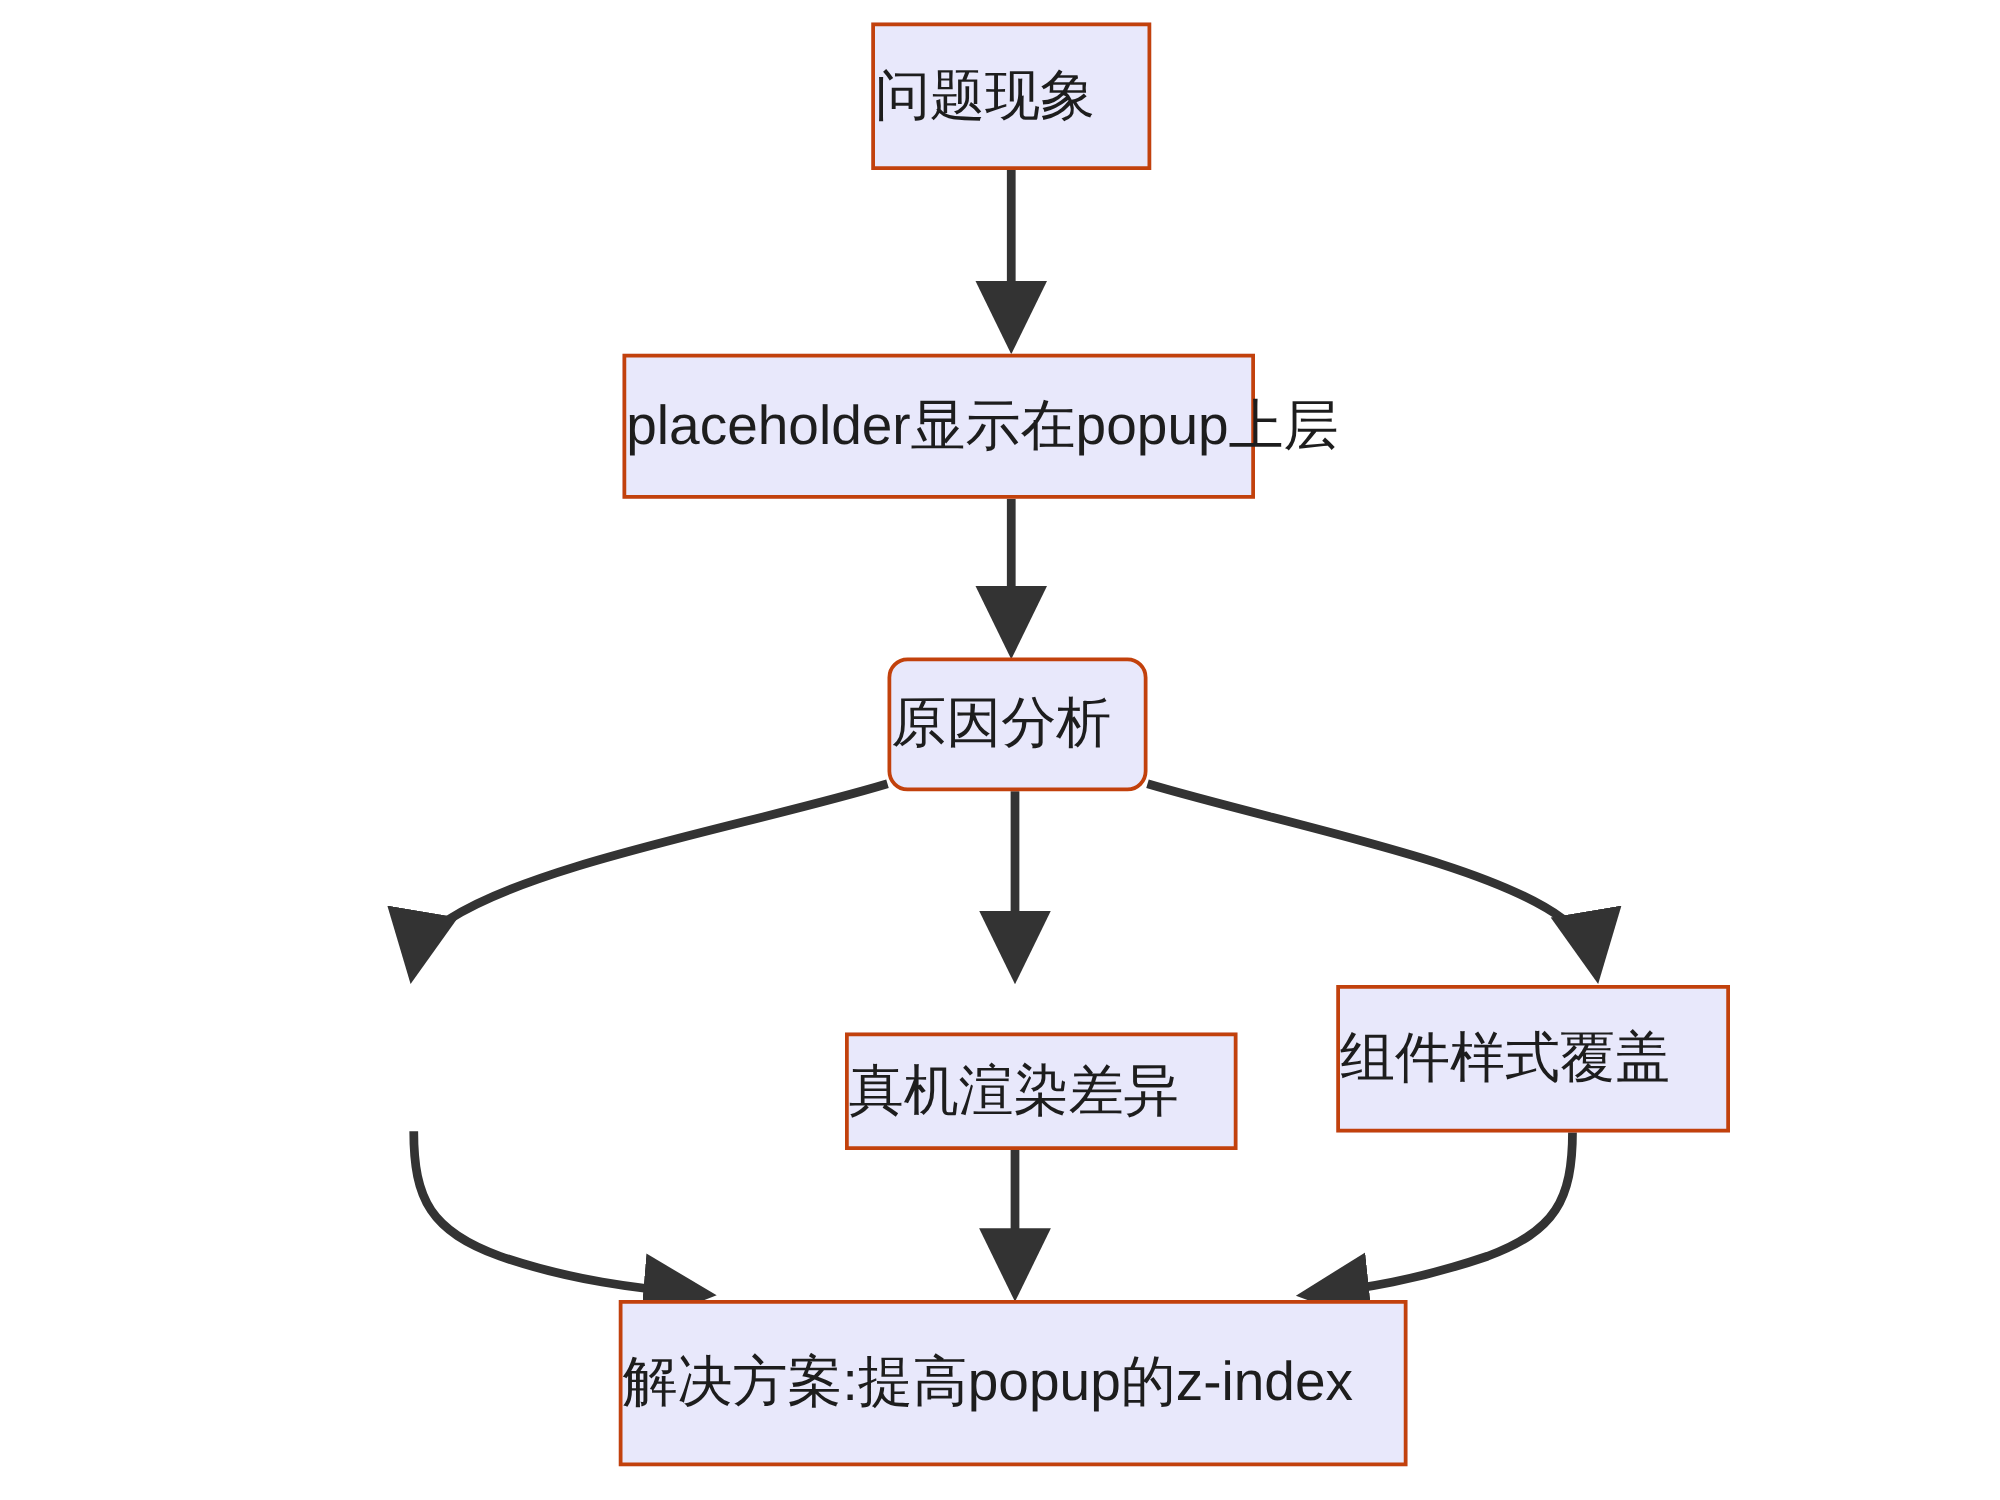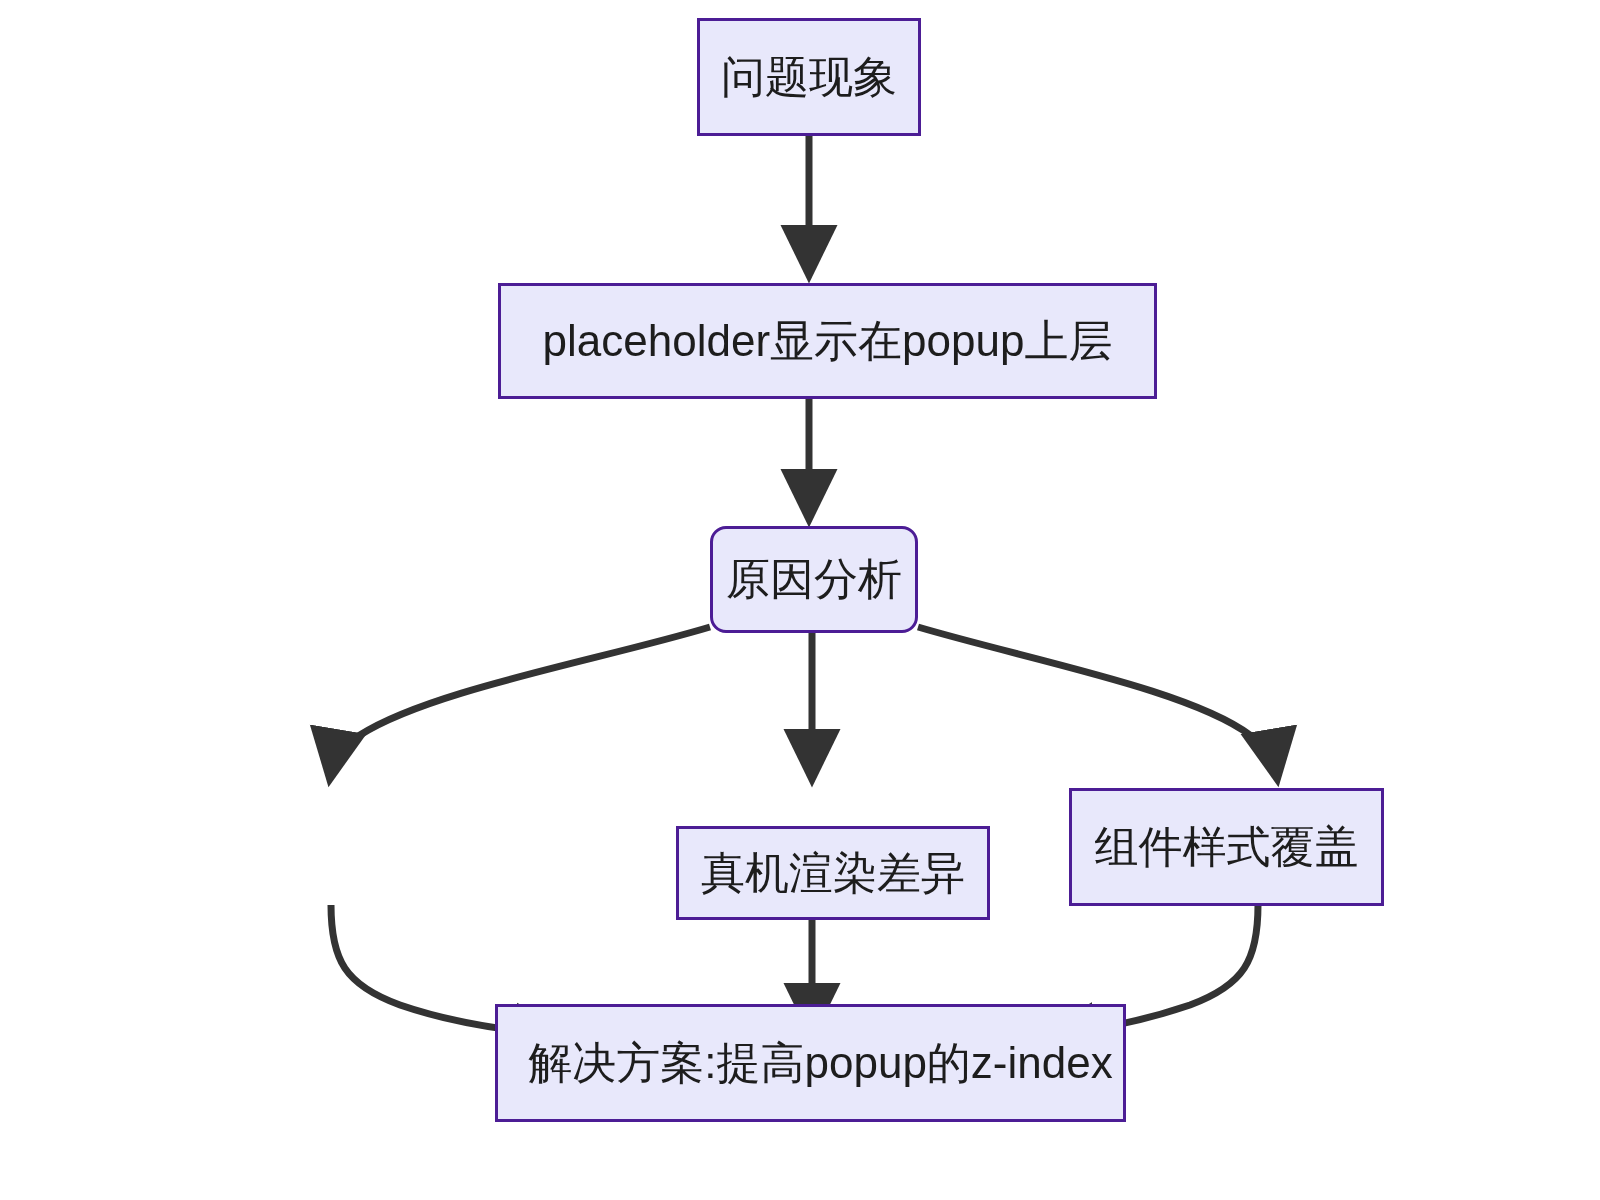--- a/index.html
+++ b/index.html
@@ -25,42 +25,42 @@
     left: 0;
     top: 0;
     width: 1600px;
     height: 1200px;
     pointer-events: none;
   }
   .flow-node {
     position: absolute;
     box-sizing: border-box;
     background: #e8e8fb;
-    border: 3px solid #4c1d95;
+    border: 3px solid #c2410c;
     display: flex;
     align-items: center;
-    justify-content: center;
+    justify-content: flex-start;
     z-index: 5;
   }
   .flow-node .node-label {
     color: #1d1d1d;
     font-size: 44px;
     line-height: 1.1;
     white-space: nowrap;
     font-weight: 400;
     letter-spacing: 0px;
   }
   
   #node-problem      { left: 697px;  top: 18px;   width: 224px; height: 118px; }
-  #node-symptom      { left: 498px;  top: 283px;  width: 659px; height: 116px; }
+  #node-symptom      { left: 498px;  top: 283px;  width: 506px; height: 116px; }
   #node-analysis     { left: 710px;  top: 526px;  width: 208px; height: 107px; border-radius: 16px; }
   #node-zindex       { left: 157px;  top: 788px;  width: 368px; height: 117px; }
   #node-render       { left: 676px;  top: 788px;  width: 314px; height: 94px; margin-top: 38px; }
   #node-style        { left: 1069px; top: 788px;  width: 315px; height: 118px; }
-  #node-solution     { left: 495px;  top: 1004px; width: 631px; height: 118px; padding-left: 20px; }
+  #node-solution     { left: 495px;  top: 1040px; width: 631px; height: 133px; }
 </style>
 </head>
 <body>
 
 <div id="diagram-root">
 
   <svg id="edge-layer" viewBox="0 0 1600 1200" width="1600" height="1200" xmlns="http://www.w3.org/2000/svg">
     <defs>
       <marker id="arrowhead" markerWidth="9" markerHeight="9" refX="6.2" refY="4.5" orient="auto" markerUnits="strokeWidth">
         <path d="M0,0.4 L8.4,4.5 L0,8.6 z" fill="#333333"></path>

